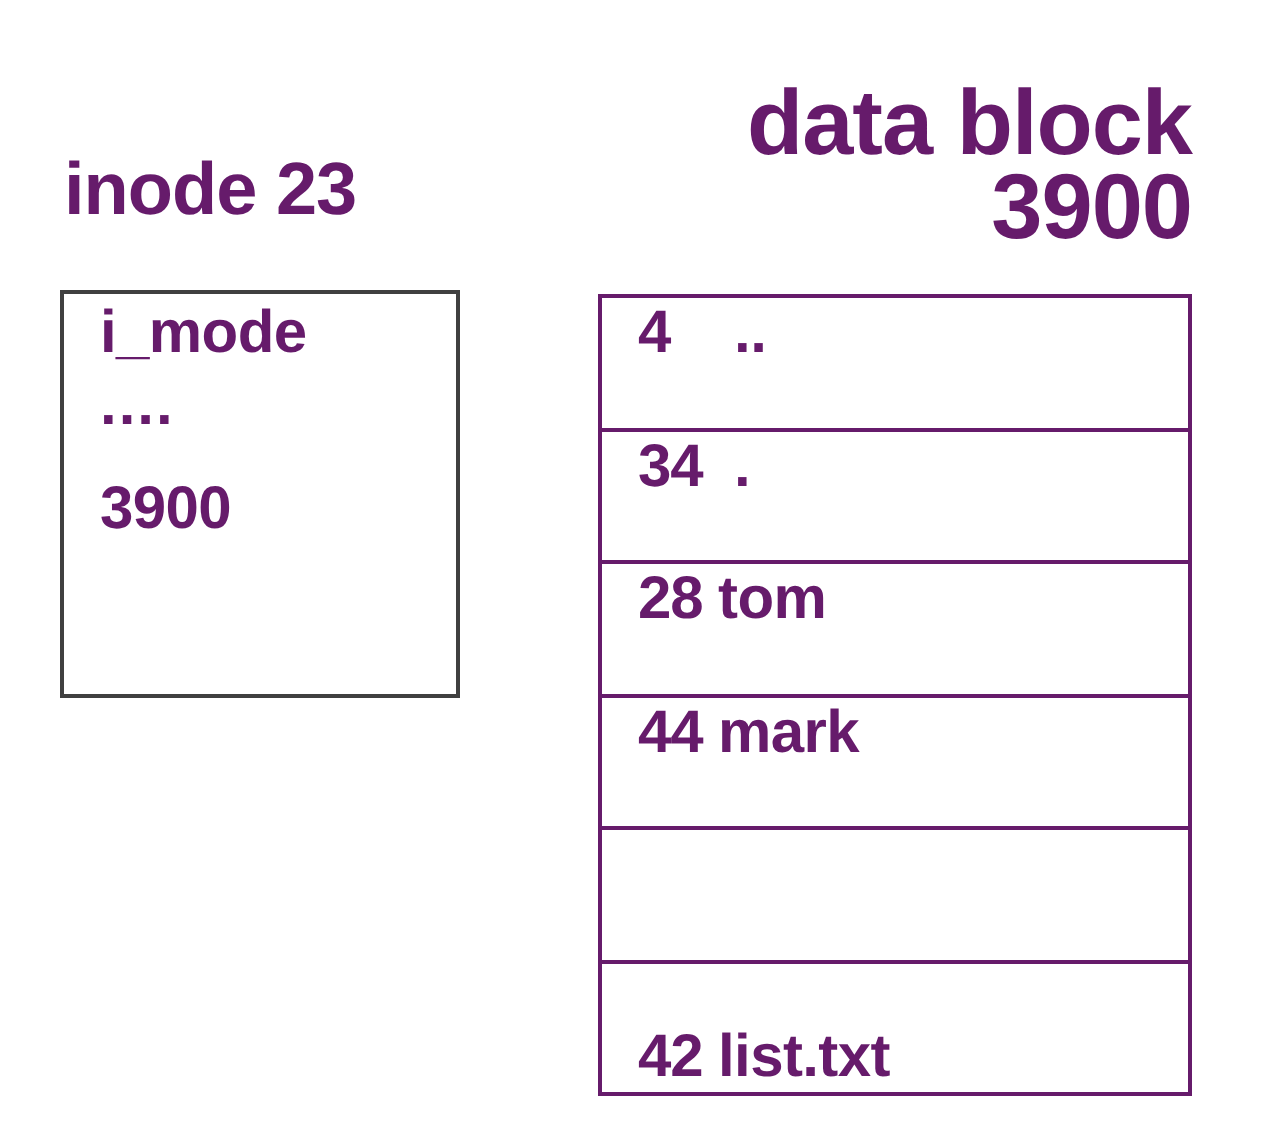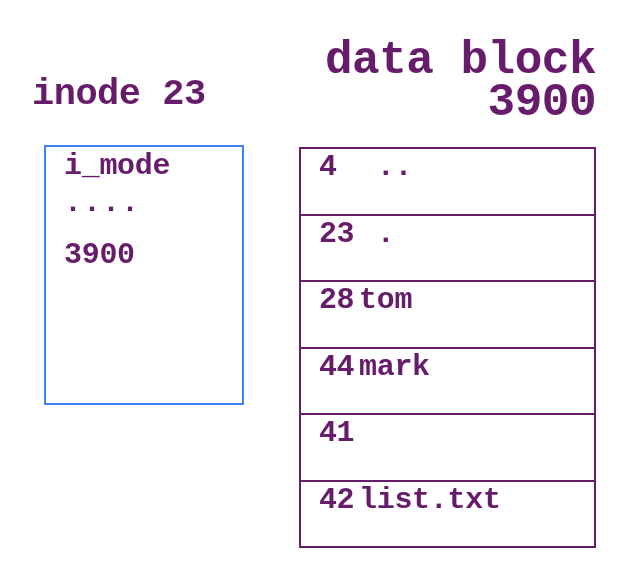--- a/index.html
+++ b/index.html
@@ -12,43 +12,42 @@
     height: 570px;
     position: relative;
     overflow: hidden;
     font-family: "Liberation Sans", sans-serif;
     color: #661b6b;
   }
 
   .diagram {
     position: absolute;
     inset: 0;
-    font-family: Liberation Mono, monospace;
   }
 
   
   .inode-title {
     position: absolute;
     left: 32px;
     top: 76px;
     font-size: 37px;
     font-weight: bold;
     line-height: 1;
     letter-spacing: -0.5px;
     color: #661b6b;
     white-space: nowrap;
   }
 
   .inode-box {
     position: absolute;
-    left: 44px;
+    left: 30px;
     top: 145px;
     width: 200px;
-    height: 260px;
-    border: 2px solid #3b82f6;
+    height: 204px;
+    border: 2px solid #404040;
     box-sizing: border-box;
     background: #ffffff;
   }
 
   .inode-fields {
     position: absolute;
     left: 18px;
     top: 4px;
     right: 4px;
   }
@@ -104,20 +103,21 @@
     flex: 1 1 0;
     border-bottom: 2px solid #661b6b;
     box-sizing: border-box;
     display: flex;
     align-items: flex-start;
     padding-top: 1px;
     overflow: hidden;
   }
   .dir-row:last-child {
     border-bottom: none;
+    align-items: flex-end;
   }
 
   .dir-inum {
     width: 58px;
     padding-left: 18px;
     box-sizing: border-box;
     font-size: 30px;
     font-weight: bold;
     line-height: 34px;
     letter-spacing: -0.5px;
@@ -154,37 +154,36 @@
   </div>
 
   <div class="dir-table">
 
     <div class="dir-row">
       <div class="dir-inum">4</div>
       <div class="dir-name"> ..</div>
     </div>
 
     <div class="dir-row">
-      <div class="dir-inum">23</div>
+      <div class="dir-inum">34</div>
       <div class="dir-name"> .</div>
     </div>
 
 
     <div class="dir-row">
       <div class="dir-inum">28</div>
       <div class="dir-name">tom</div>
     </div>
 
     <div class="dir-row">
       <div class="dir-inum">44</div>
       <div class="dir-name">mark</div>
     </div>
 
     <div class="dir-row">
-      <div class="dir-inum">41</div>
     </div>
 
     <div class="dir-row">
       <div class="dir-inum">42</div>
       <div class="dir-name">list.txt</div>
     </div>
 
   </div>
 
 </div>

